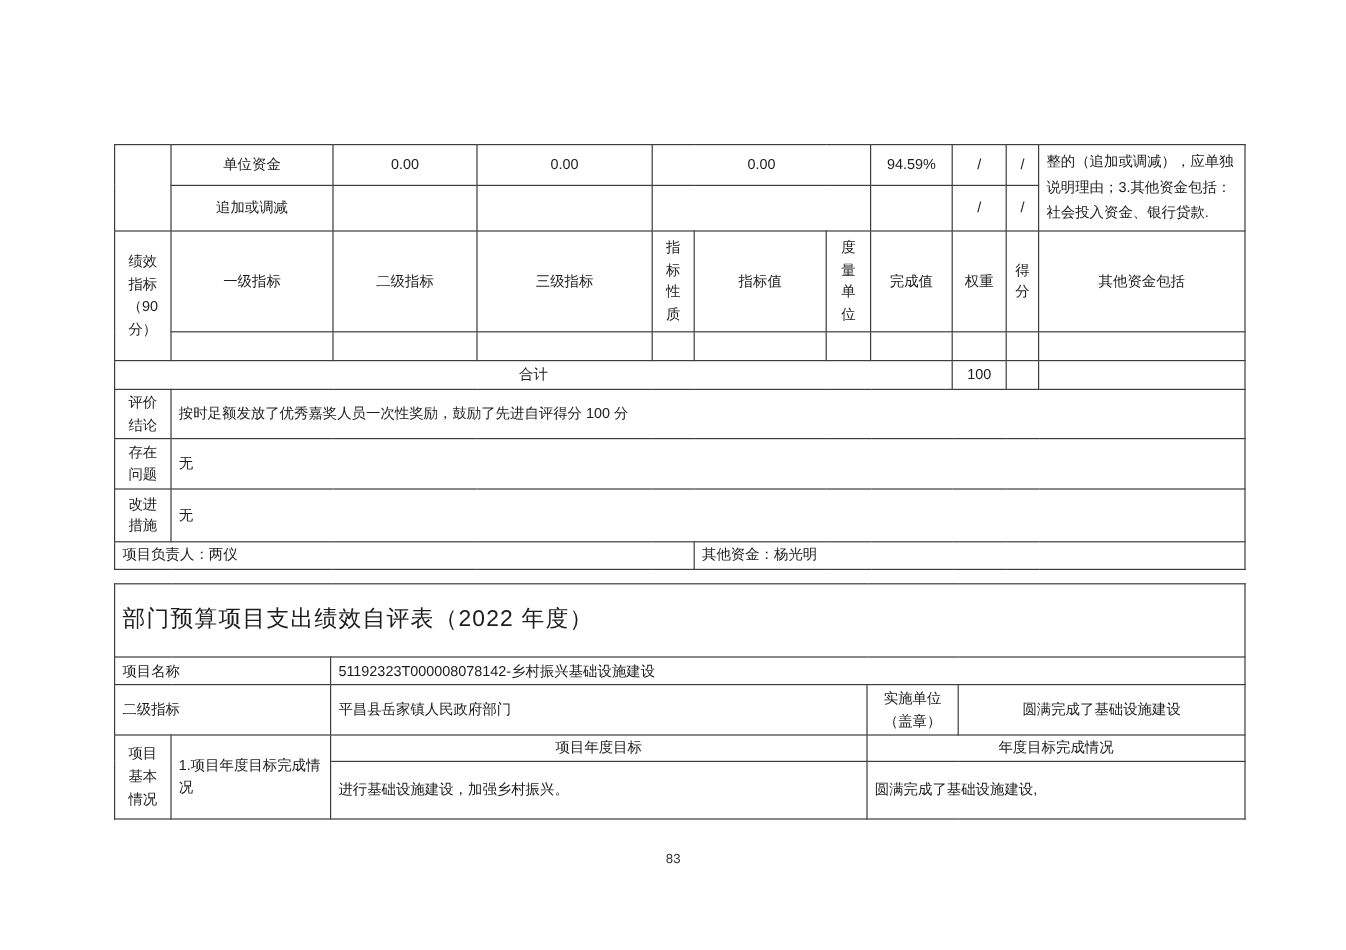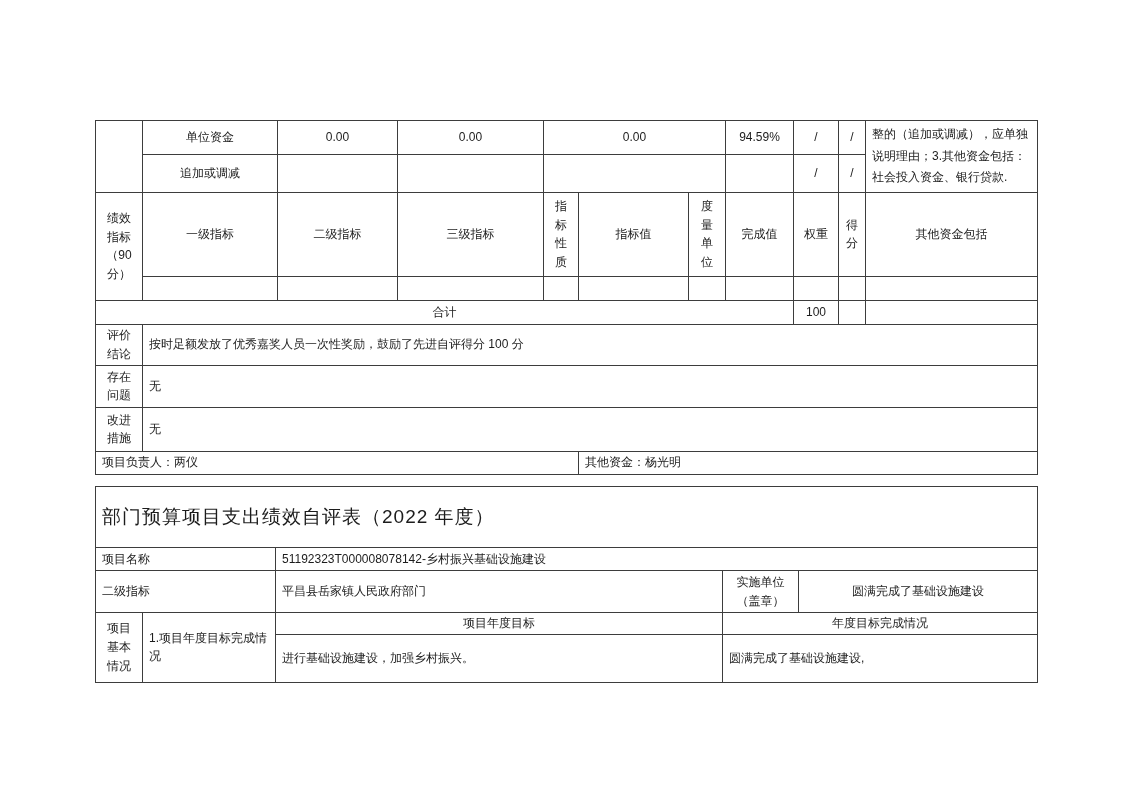--- a/index.html
+++ b/index.html
@@ -157,13 +157,14 @@
       <td class="c">项目年度目标</td>
       <td colspan="2" class="c">年度目标完成情况</td>
     </tr>
     <tr style="height:48px">
       <td>进行基础设施建设，加强乡村振兴。</td>
       <td colspan="2">圆满完成了基础设施建设,</td>
     </tr>
   </tbody>
     </table>
 
+  <div class="pagenum">83</div>
 </div>
 
 </body></html>

